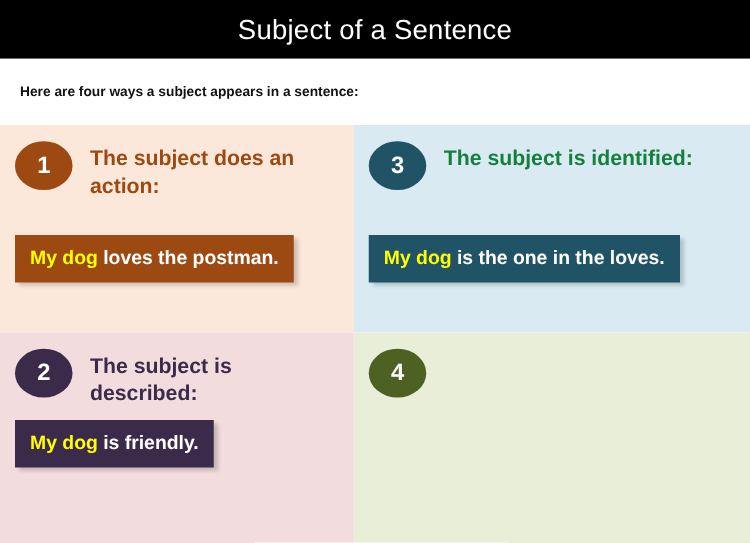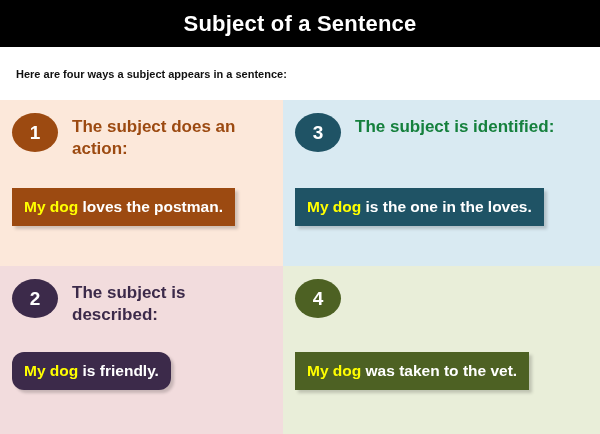--- a/index.html
+++ b/index.html
@@ -29,21 +29,21 @@
     width: 600px;
     height: 47px;
     background: #000000;
     display: flex;
     align-items: center;
     justify-content: center;
   }
   .titlebar-text {
     color: #ffffff;
     font-size: 22px;
-    font-weight: bold;
+    font-weight: normal;
     letter-spacing: 0.2px;
     font-family: "Liberation Sans", sans-serif;
   }
 
   
   .subtitle-band {
     position: absolute;
     left: 0;
     top: 47px;
     width: 600px;
@@ -120,21 +120,21 @@
     font-family: "Liberation Sans", sans-serif;
   }
   .example-box .subject {
     color: #ffff00;
   }
   .example-box .rest {
     color: #ffffff;
   }
   .box-1 { top: 88px; }
   .box-3 { top: 88px; }
-  .box-2 { top: 86px; border-radius: 12px; }
+  .box-2 { top: 70px; }
   .box-4 { top: 86px; }
 </style>
 </head>
 <body>
 
 <div class="page">
 
   <div class="titlebar">
     <div class="titlebar-text">Subject of a Sentence</div>
   </div>
@@ -180,19 +180,16 @@
         <span class="subject" style="color: rgb(255, 255, 0);">My dog</span><span class="rest"> is friendly.</span>
       </div>
     </div>
 
     <div class="cell cell-4" style="background: rgb(233, 238, 217);">
       <div class="cell-head">
         <div class="badge" style="background: rgb(77, 97, 35);">
           <span>4</span>
         </div>
       </div>
-      <div class="example-box box-4" style="background: rgb(77, 97, 35);">
-        <span class="subject" style="color: rgb(255, 255, 0);">My dog</span><span class="rest"> was taken to the vet.</span>
-      </div>
     </div>
 
   </div>
 </div>
 
 </body></html>

